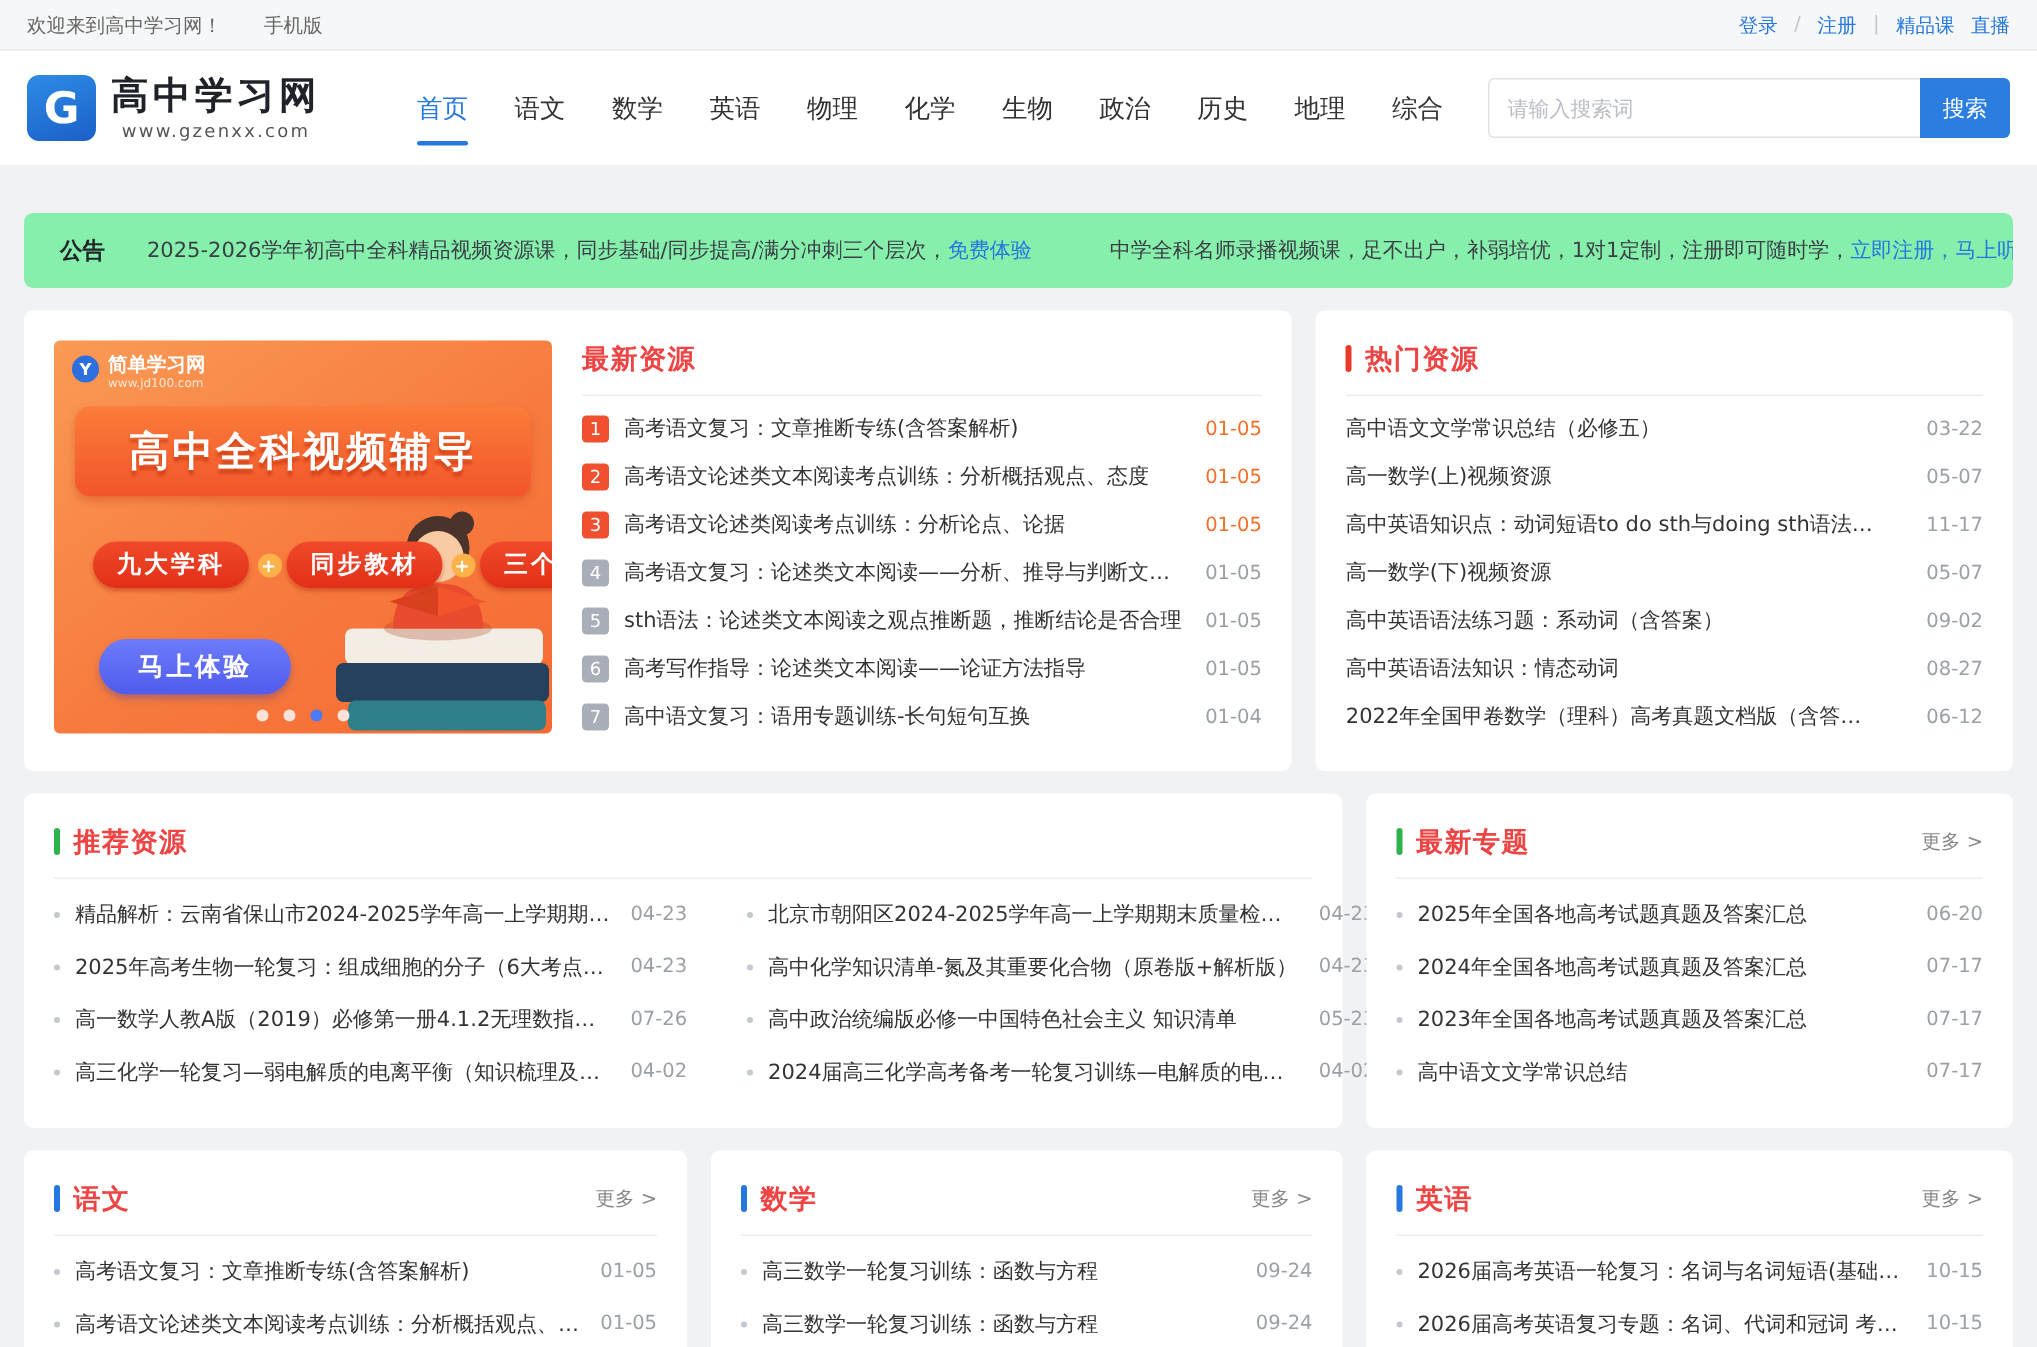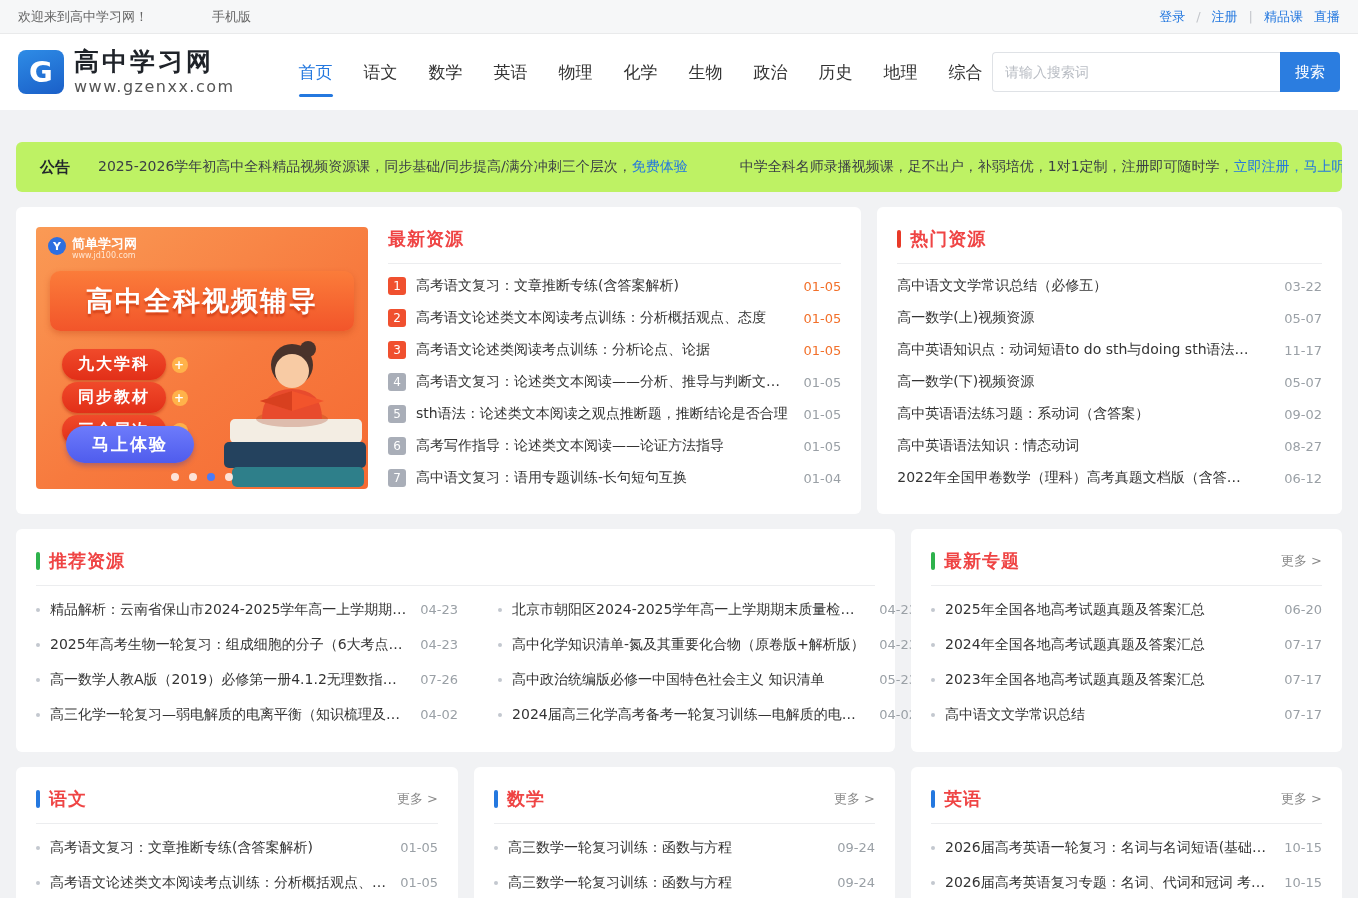--- a/index.html
+++ b/index.html
@@ -1,43 +1,43 @@
 <!DOCTYPE html>
 <html><head>
 <meta charset="utf-8">
 <style>
   *{margin:0;padding:0;box-sizing:border-box;}
   html,body{width:1358px;height:898px;overflow:hidden;}
   body{background:#f1f2f4;font-family:"DejaVu Sans","Liberation Sans",sans-serif;color:#333;}
   
   .topbar{height:34px;background:#f6f7f8;border-bottom:1px solid #e9eaeb;font-size:13px;color:#666;}
-  .topbar-inner{display:flex;align-items:center;height:100%;padding:0 18px;gap:36px;}
+  .topbar-inner{display:flex;align-items:center;height:100%;padding:0 18px;}
   .tb-welcome{margin-right:28px;}
   .tb-mobile{color:#666;cursor:pointer;}
   .topbar-right{margin-left:auto;display:flex;align-items:center;gap:11px;}
   .tb-link{color:#2478df;cursor:pointer;}
   .tb-sep{color:#c3c6cb;}
   
   .site-header{height:76px;background:#fff;}
   .header-inner{display:flex;align-items:center;height:100%;padding:0 18px;}
   .logo{display:flex;align-items:center;gap:10px;cursor:pointer;}
   .logo-icon{width:46px;height:44px;border-radius:8px;background:linear-gradient(160deg,#2e8ce6,#1a5fc8);color:#fff;font-size:29px;font-weight:800;display:flex;align-items:center;justify-content:center;}
   .site-name{font-size:25px;font-weight:700;color:#1f2329;letter-spacing:3px;line-height:1.1;}
-  .site-url{font-size:16px;color:#555;letter-spacing:1.5px;margin-top:2px;}
+  .site-url{font-size:12px;color:#555;letter-spacing:1.5px;margin-top:2px;text-align:center;}
   .main-nav{display:flex;align-items:center;gap:31px;margin-left:64px;font-size:17px;color:#333;}
   .nav-item{cursor:pointer;position:relative;padding:6px 0;white-space:nowrap;}
   .nav-item.active{color:#2478df;}
   .nav-item.active::after{content:"";position:absolute;left:50%;transform:translateX(-50%);bottom:-7px;width:34px;height:3px;border-radius:2px;background:#2478df;}
   .search-box{margin-left:auto;display:flex;}
   .search-input{width:288px;height:40px;border:1px solid #dfe2e6;border-right:none;border-radius:4px 0 0 4px;padding:0 12px;font-size:14px;color:#333;outline:none;font-family:Liberation Sans, sans-serif;}
   .search-input::placeholder{color:#b9bdc4;}
   .search-btn{width:60px;height:40px;border:none;background:#2b7de0;color:#fff;font-size:15px;border-radius:0 4px 4px 0;cursor:pointer;font-family:inherit;}
   
   .content{padding:0 16px;}
-  .announce{margin-top:32px;height:50px;background:#bef264;border-radius:6px;display:flex;align-items:center;padding:0 24px;font-size:14px;color:#3a3f45;white-space:nowrap;overflow:hidden;}
+  .announce{margin-top:32px;height:50px;background:#86efac;border-radius:6px;display:flex;align-items:center;padding:0 24px;font-size:14px;color:#3a3f45;white-space:nowrap;overflow:hidden;}
   .announce-label{font-size:15px;font-weight:700;color:#22262b;margin-right:28px;flex:0 0 auto;}
   .ann-link{color:#2478df;cursor:pointer;}
   .ann-sep{color:#2478df;}
   .ann-part2{margin-left:52px;}
   .row{display:flex;gap:16px;margin-top:15px;align-items:stretch;}
   .card{background:#fff;border-radius:6px;}
   .main-card{width:879px;padding:20px;}
   .side-card{width:513px;padding:20px;}
   .row1-main{display:flex;}
   
@@ -61,21 +61,21 @@
   .rec-grid{display:grid;grid-template-columns:1fr 1fr;column-gap:40px;}
   .w1{width:442px;}.w2{width:421px;}.w3{width:431px;}
   .subj-card{padding:20px;}
   
   .banner{position:relative;width:332px;height:262px;flex:0 0 332px;border-radius:4px;overflow:hidden;background:linear-gradient(145deg,#fa9a55 0%,#f77a3e 55%,#f56a33 100%);cursor:pointer;}
   .banner-brand{position:absolute;top:10px;left:12px;display:flex;align-items:flex-start;gap:6px;z-index:3;}
   .brand-badge{width:18px;height:18px;border-radius:50%;background:#2e6fe0;color:#fff;font-size:11px;font-weight:700;display:flex;align-items:center;justify-content:center;}
   .brand-name{color:#fff;font-size:13px;font-weight:700;line-height:1.1;}
   .brand-url{color:#ffe6d2;font-size:8px;}
   .banner-title{position:absolute;top:44px;left:14px;right:14px;padding:12px 8px;text-align:center;border-radius:10px;background:linear-gradient(180deg,#fb7c3a,#f2552a);color:#fff;font-size:27px;font-weight:800;letter-spacing:2px;text-shadow:0 3px 2px rgba(186,44,9,.55);box-shadow:0 3px 6px rgba(190,60,20,.35);z-index:2;}
-  .banner-tags{position:absolute;top:122px;left:26px;display:flex;flex-direction:column;gap:2px;z-index:3;}
+  .banner-tags{position:absolute;top:134px;left:26px;display:flex;flex-direction:row;gap:25px;z-index:3;}
   .b-tag{position:relative;background:linear-gradient(180deg,#f04a2a,#e22f18);color:#fff;font-size:16px;font-weight:700;letter-spacing:2px;padding:5px 16px;border-radius:16px;width:max-content;box-shadow:0 2px 3px rgba(160,30,10,.4);}
   .b-plus{position:absolute;right:-22px;top:50%;transform:translateY(-50%);width:16px;height:16px;border-radius:50%;background:#ffb24a;color:#fff;font-size:12px;font-weight:700;display:flex;align-items:center;justify-content:center;}
   .banner-cta{position:absolute;left:30px;bottom:26px;background:linear-gradient(180deg,#6d7bfb,#4f5ced);color:#fff;font-size:17px;font-weight:700;letter-spacing:2px;padding:7px 26px;border-radius:19px;cursor:pointer;box-shadow:0 3px 5px rgba(60,60,160,.35);z-index:3;}
   .banner-illus{position:absolute;right:0;bottom:0;z-index:1;}
   .banner-dots{position:absolute;left:50%;transform:translateX(-50%);bottom:8px;display:flex;gap:10px;z-index:4;}
   .bdot{width:8px;height:8px;border-radius:50%;background:rgba(255,255,255,.8);cursor:pointer;}
   .bdot.active{background:#4a7bf7;}
 </style>
 </head>
 <body>

